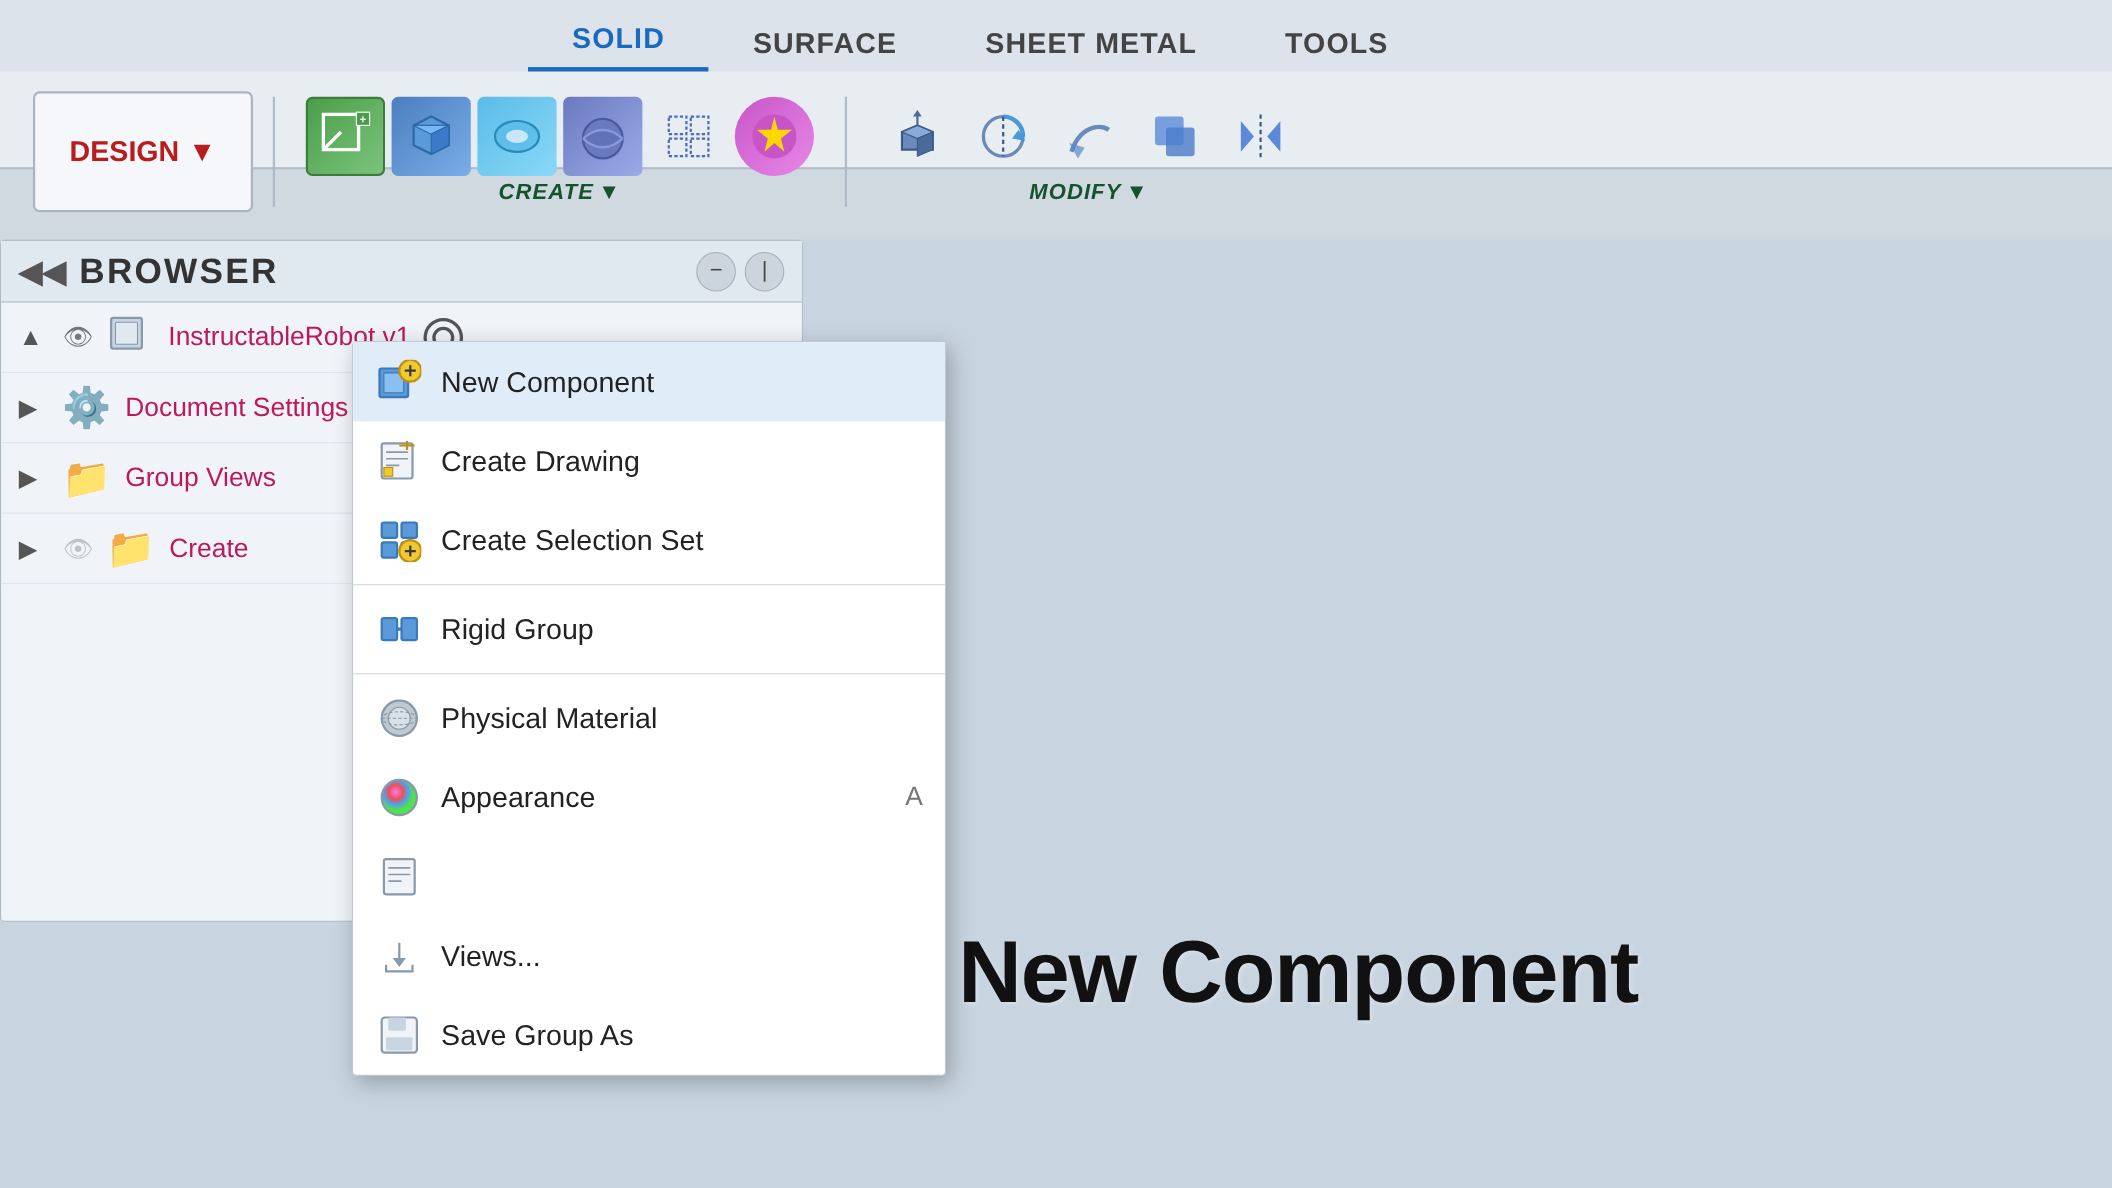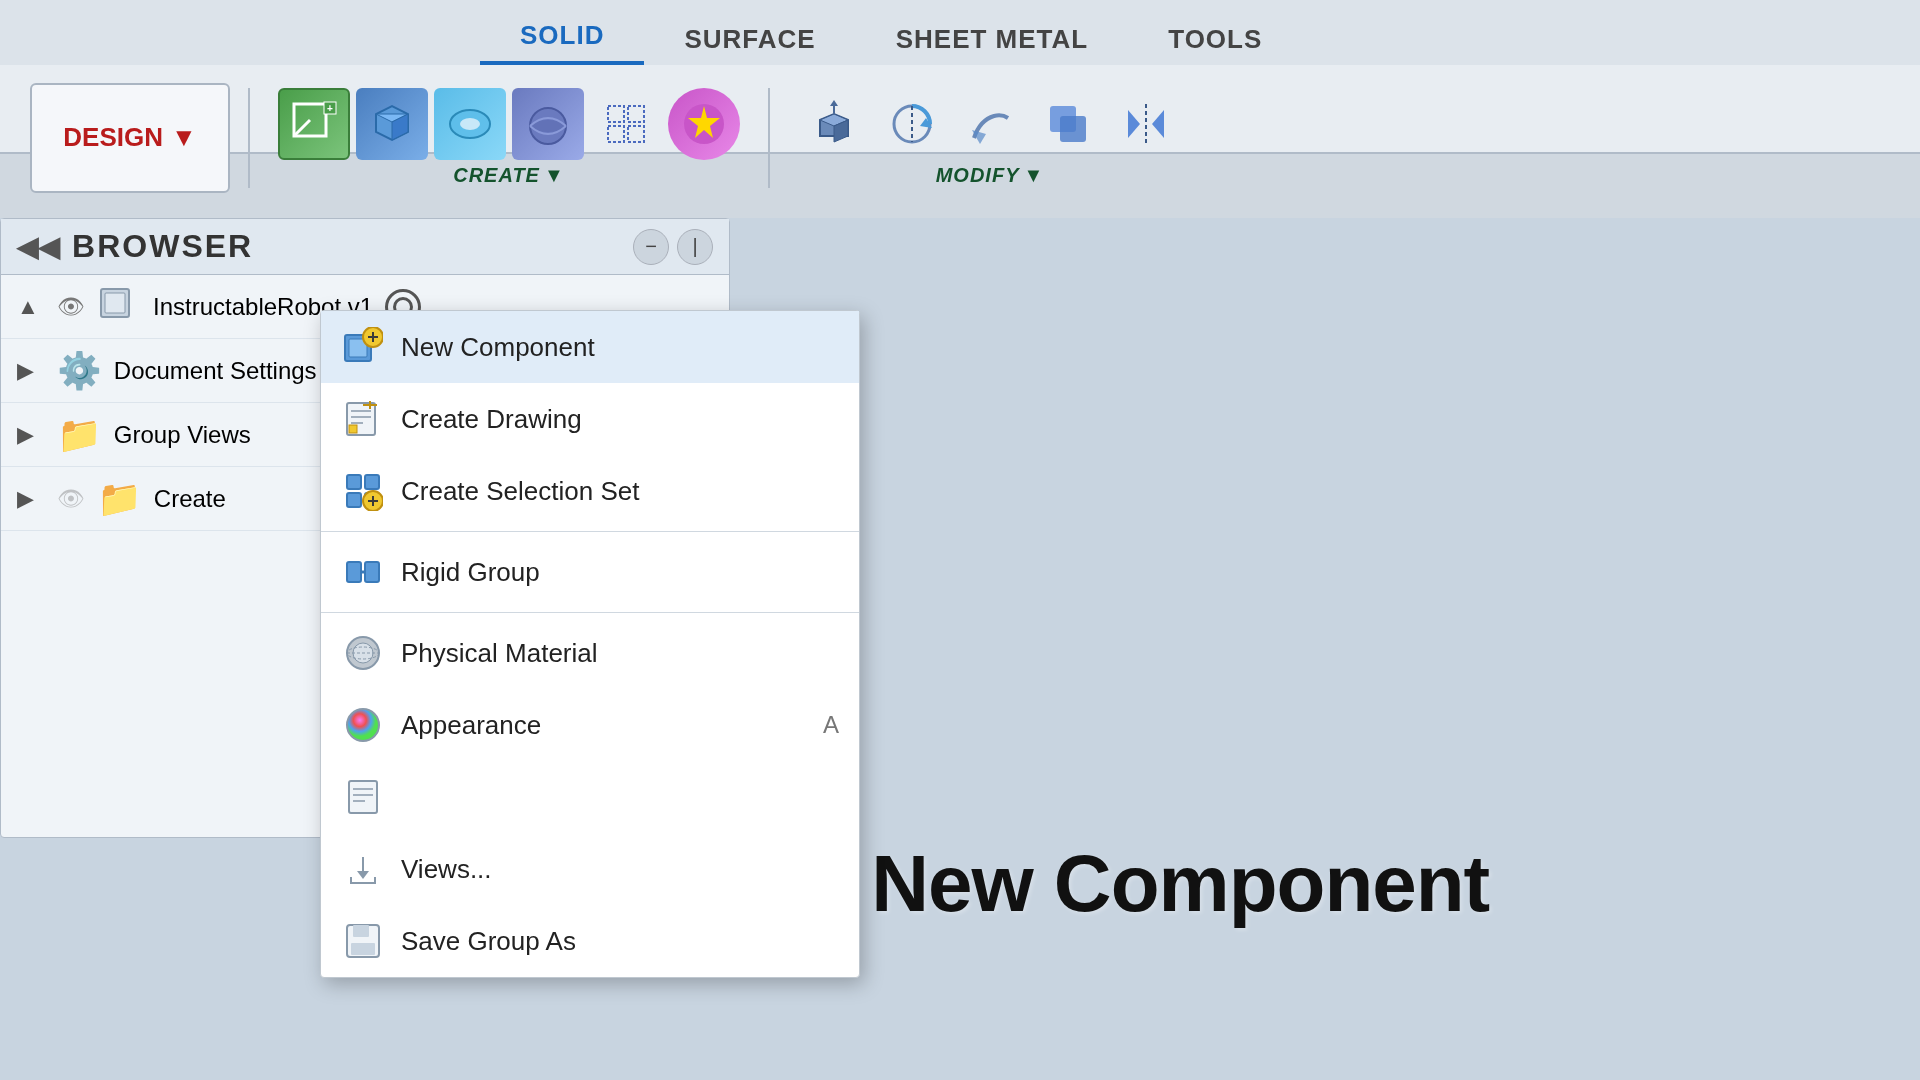--- a/index.html
+++ b/index.html
@@ -246,21 +246,21 @@
       color: #8b6914;
     }
 
     .folder-icon-gray {
       font-size: 36px;
       color: #8899aa;
     }
 
     .item-label {
       font-size: 24px;
-      color: #000000;
+      color: #be185d;
       font-weight: 500;
     }
 
     .record-btn {
       width: 36px;
       height: 36px;
       border-radius: 50%;
       border: 3px solid #555;
       display: flex;
       align-items: center;

